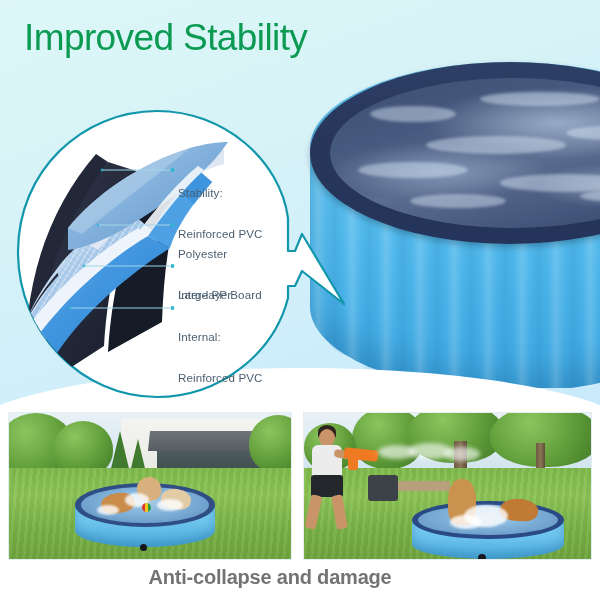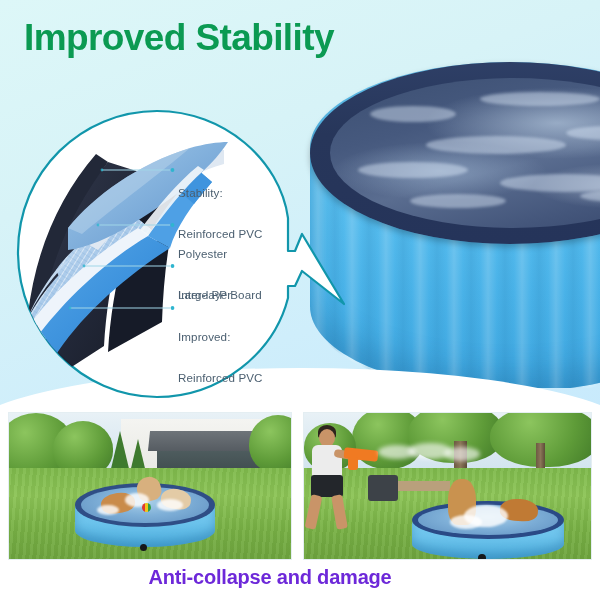--- a/index.html
+++ b/index.html
@@ -35,21 +35,21 @@
     background: #ffffff;
     border-radius: 50% 50% 0 0 / 100% 100% 0 0;
   }
 
   
   .title {
     position: absolute;
     left: 24px;
     top: 17px;
     font-size: 37px;
-    font-weight: bold;
+    font-weight: normal;
     letter-spacing: -0.6px;
     color: #0b9a52;
     white-space: nowrap;
   }
 
   
   .pool-wrap {
     position: absolute;
     left: 300px;
     top: 48px;
@@ -271,21 +271,21 @@
 
   
   .caption {
     position: absolute;
     left: 0;
     top: 566px;
     width: 540px;
     text-align: center;
     font-size: 20px;
     font-weight: bold;
-    color: #6d28d9;
+    color: #737373;
     letter-spacing: -0.2px;
   }
 </style>
 </head>
 <body>
 
 <div id="poster">
 
   <div class="top-bg"></div>
 
@@ -423,21 +423,21 @@
     <div>Reinforced PVC</div>
   </div>
   <div class="lbl lbl-ppb">
     <div>Large PP Board</div>
   </div>
   <div class="lbl lbl-pol">
     <div>Polyester</div>
     <div>Inter-layer</div>
   </div>
   <div class="lbl lbl-int">
-    <div>Improved:</div>
+    <div>Internal:</div>
     <div>Reinforced PVC</div>
   </div>
 
   <div class="title">Improved Stability</div>
 
   <div class="photo photo-left">
     <div class="sky"></div>
     <div class="house"></div>
     <div class="awning"></div>
     <div class="windows"></div>

